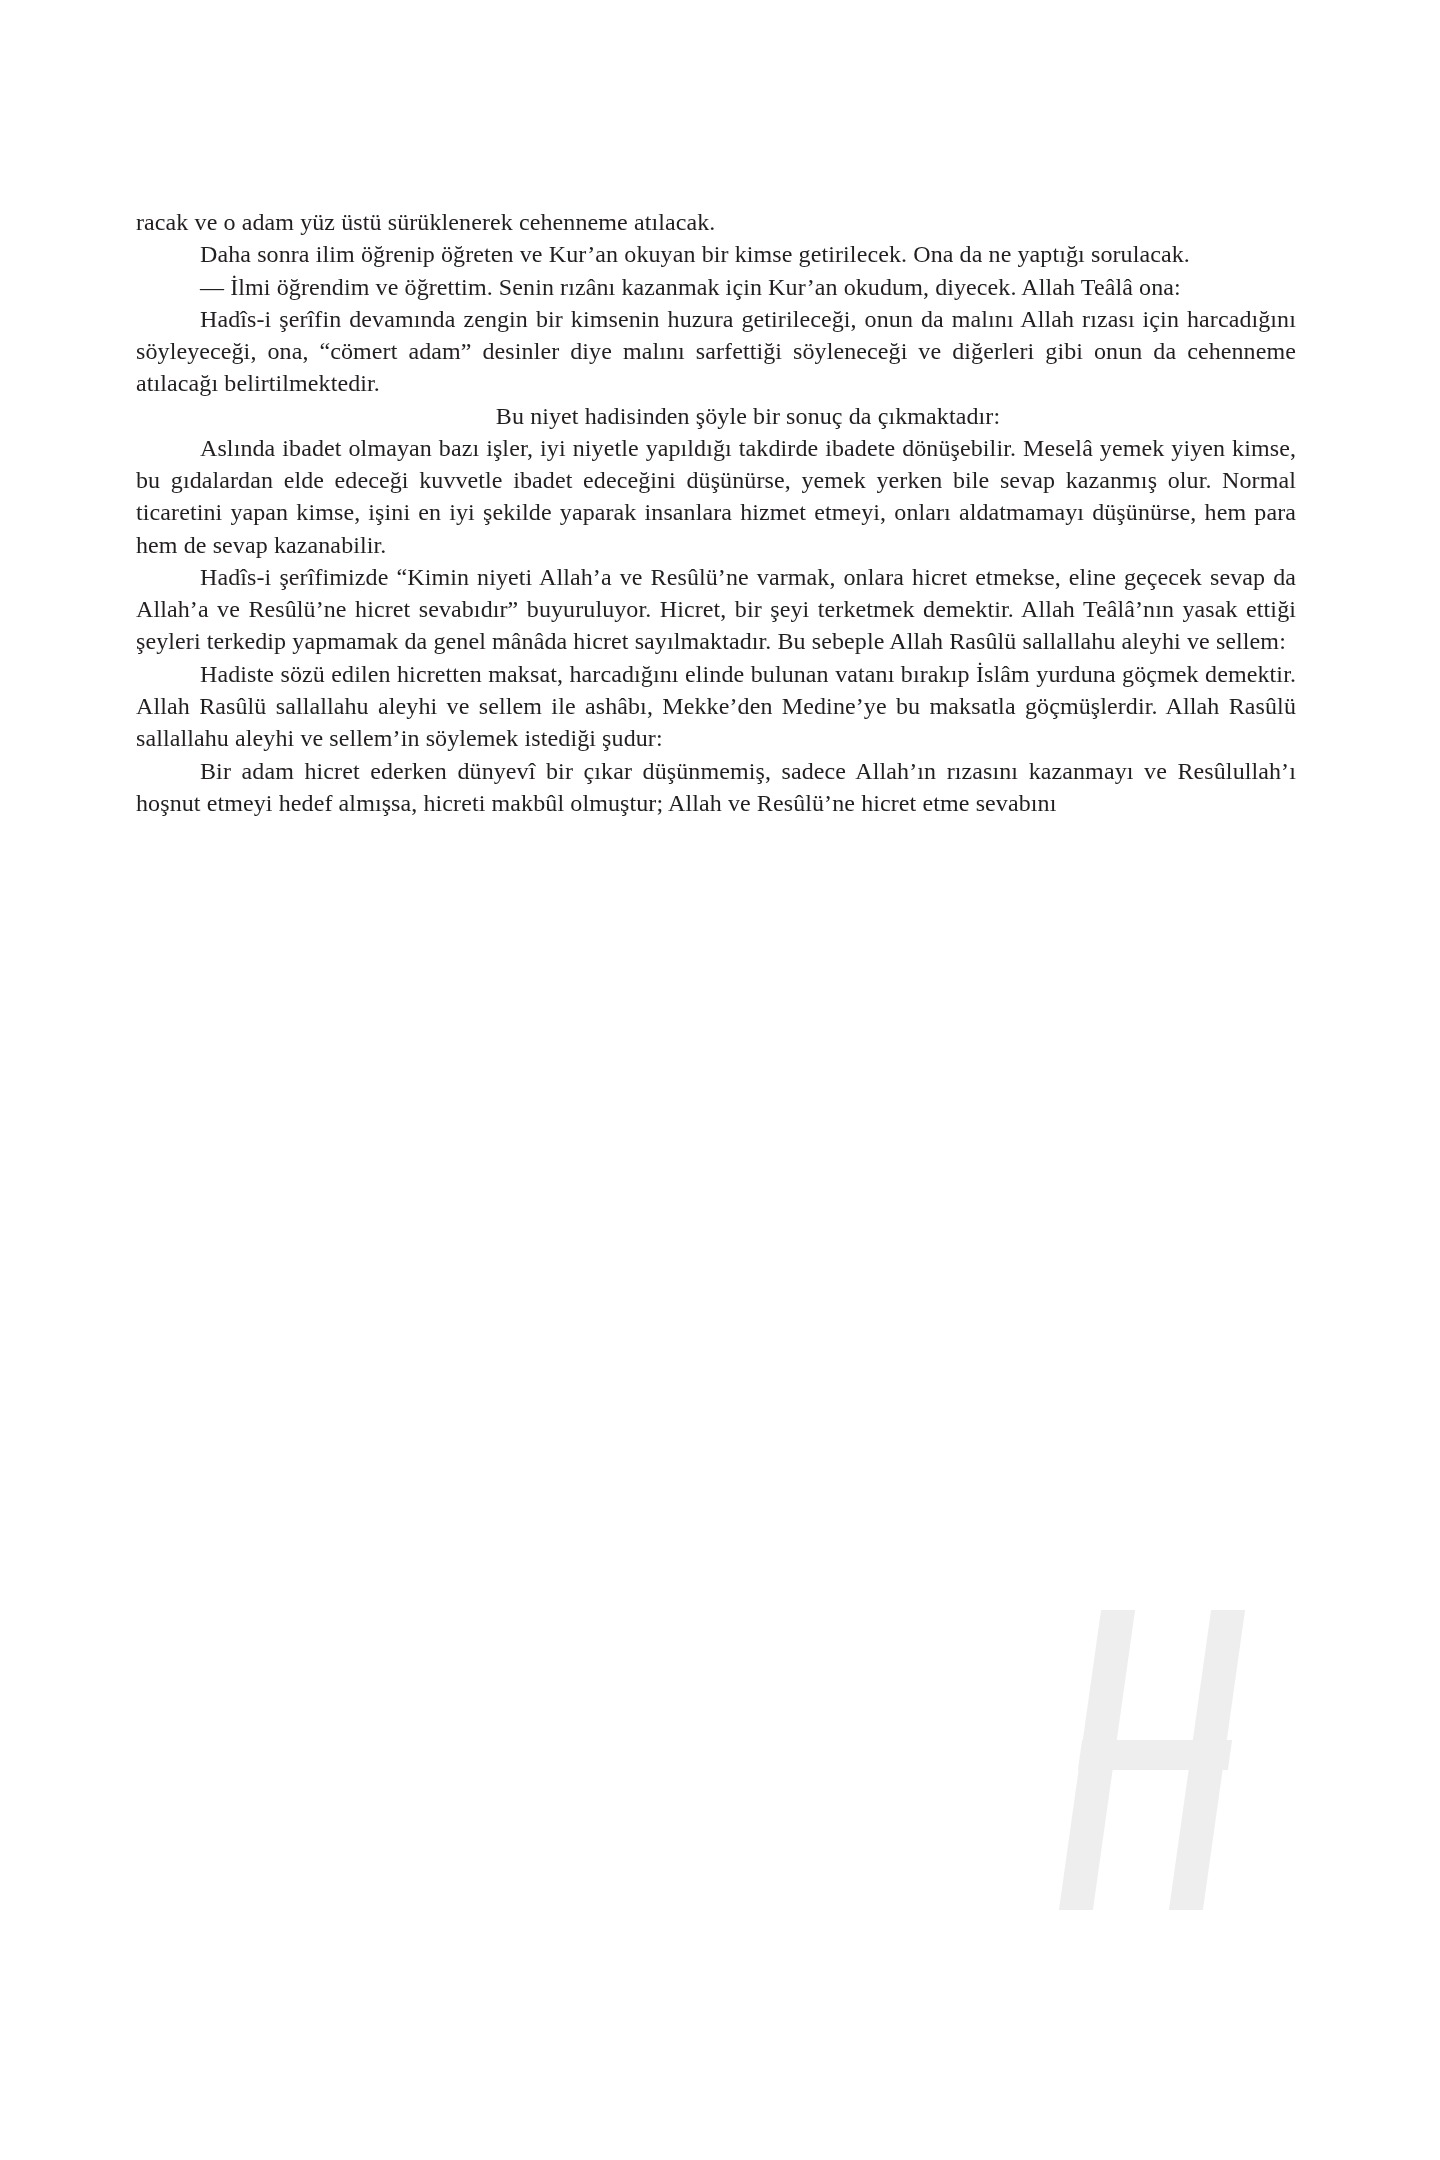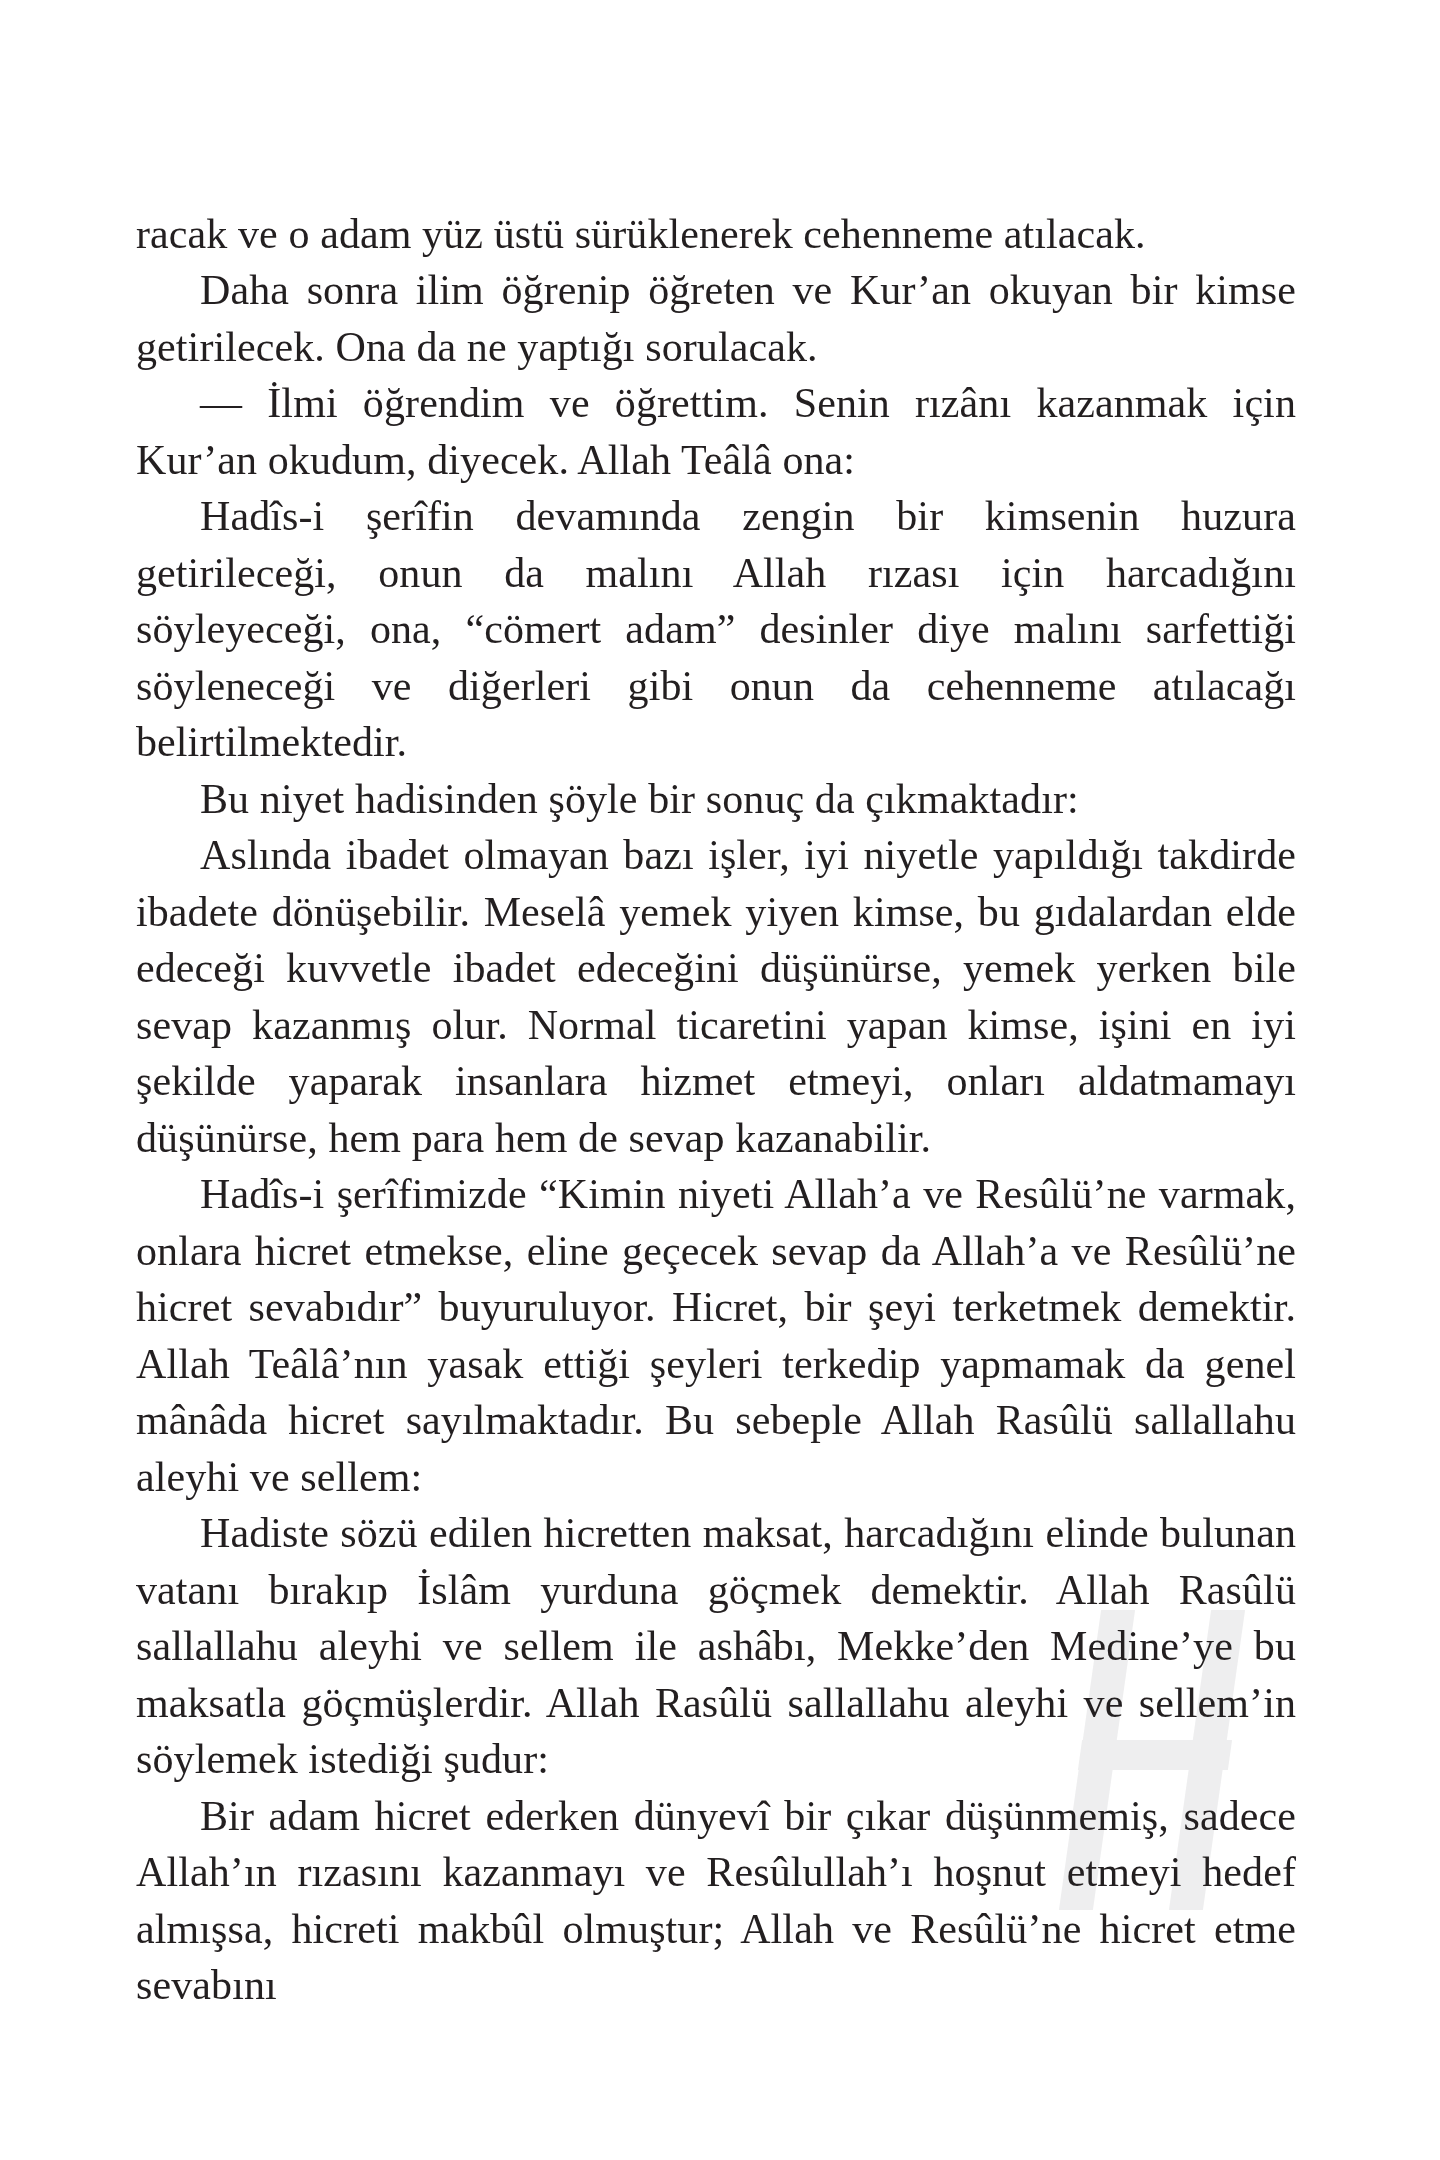--- a/index.html
+++ b/index.html
@@ -42,36 +42,36 @@
 
   #text-column {
     position: absolute;
     left: 136px;
     top: 206px;
     width: 1160px;
   }
 
   p.para {
     margin: 0 0 0.0em 0;
-    font-size: 42px;
+    font-size: 24px;
     line-height: 1.345;
     color: #231f20;
     text-align: justify;
     text-justify: inter-word;
     letter-spacing: 0.1px;
     -webkit-hyphens: none;
     hyphens: none;
   }
 
   p.para.indent {
     text-indent: 64px;
   }
 
   p.para.last {
-    text-align: left;
+    text-align: center;
   }
 
   
   .ink {
     color: #231f20;
   }
 </style>
 </head>
 <body>
 

